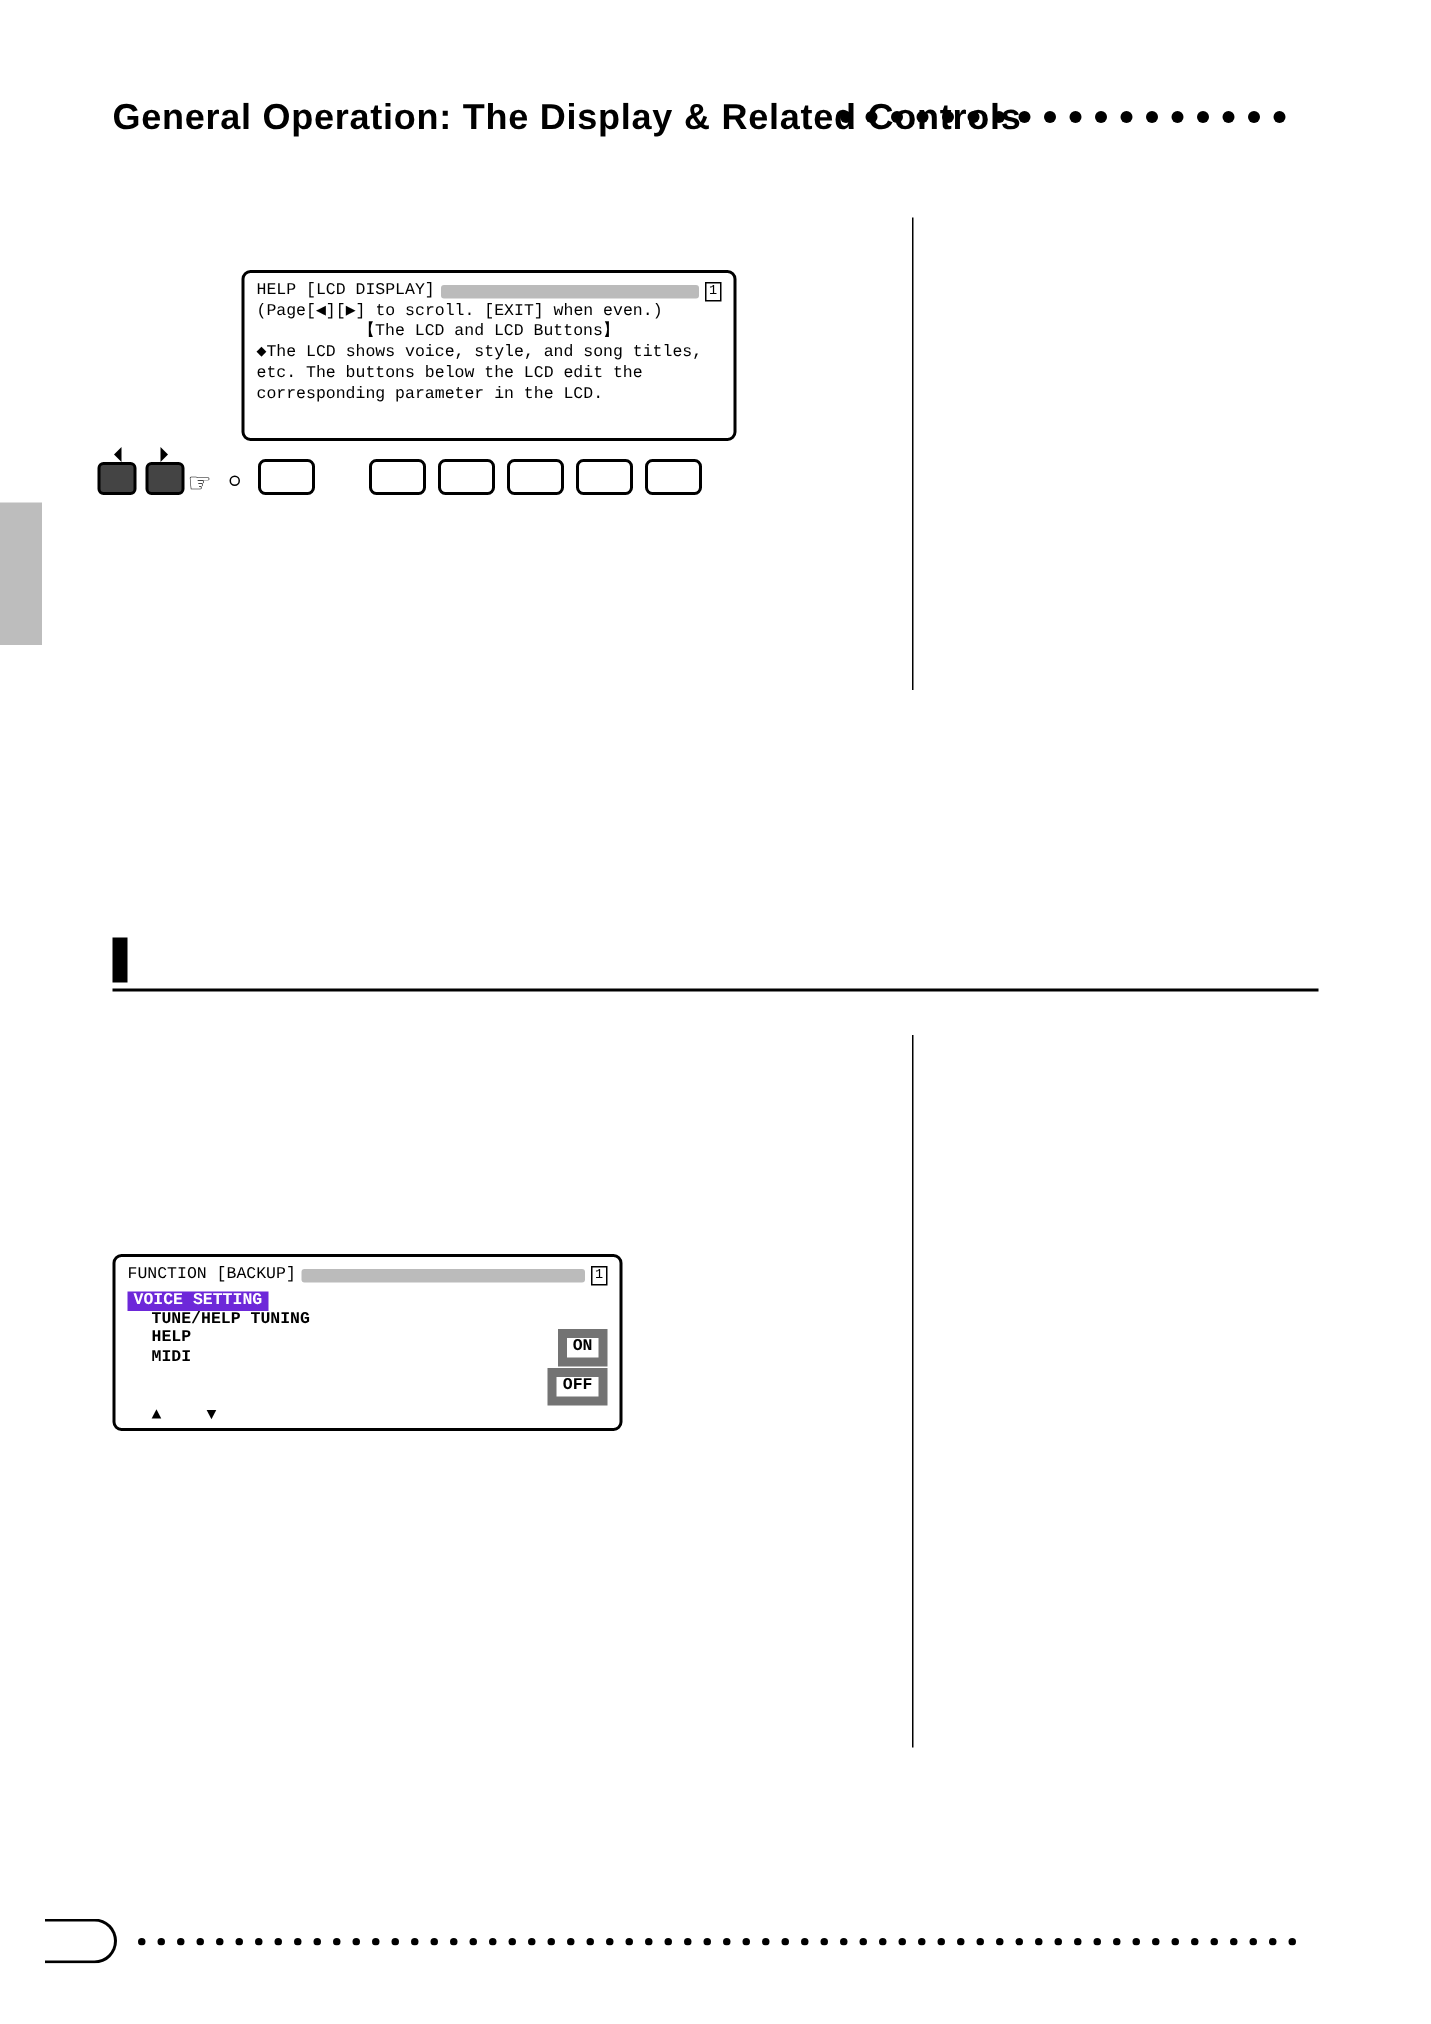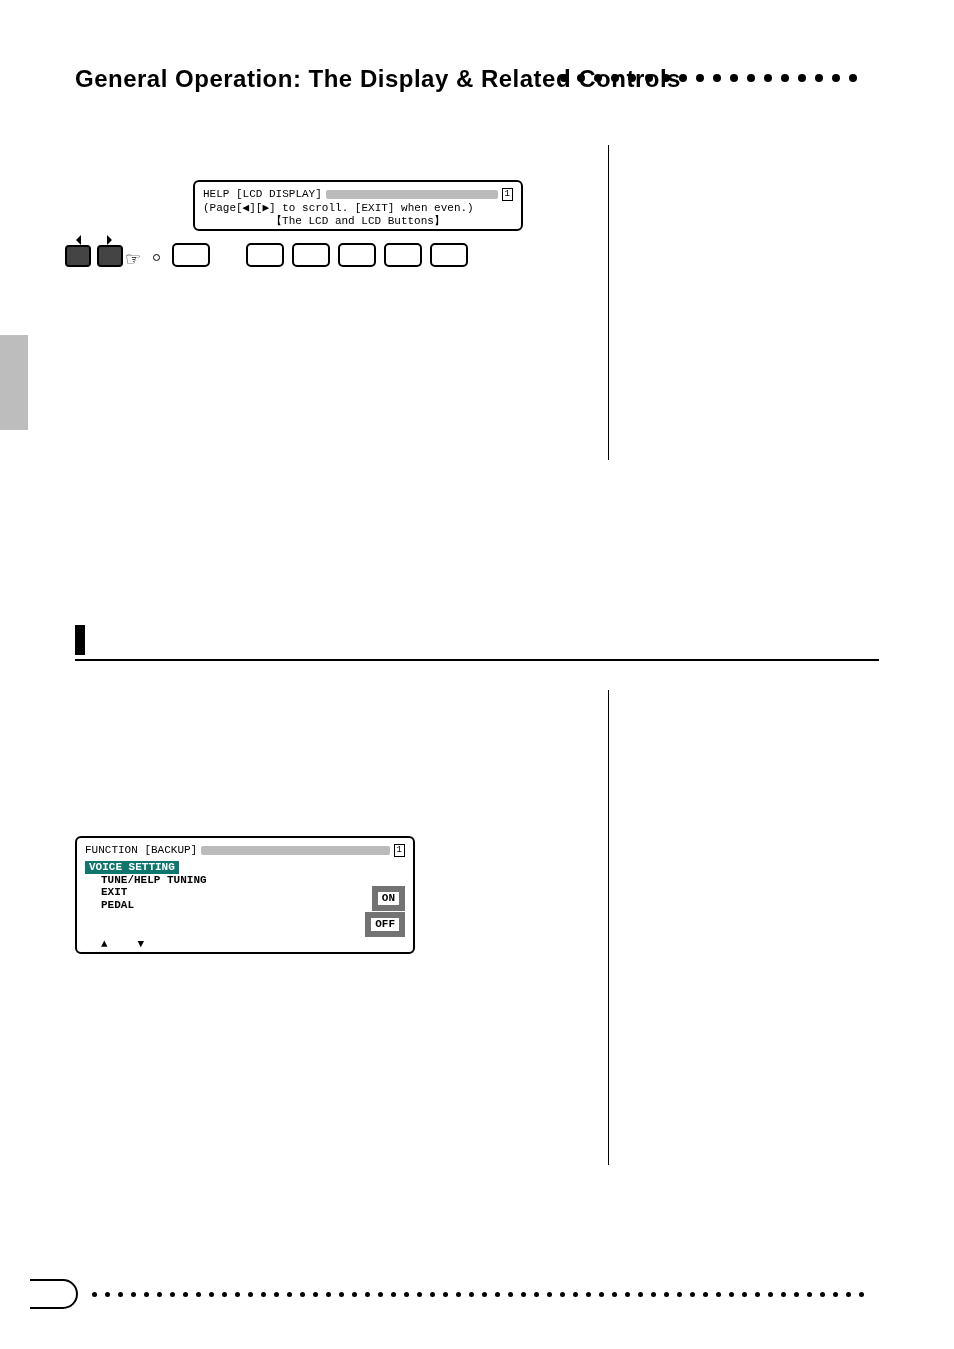--- a/index.html
+++ b/index.html
@@ -65,22 +65,22 @@
     border-left: 1px solid #000;
     min-height: 315px;
     padding-left: 20px;
     font-size: 10px;
     line-height: 1.35;
   }
   .lcd-screen {
     border: 2px solid #000;
     border-radius: 6px;
     width: 330px;
-    margin-left: 118px;
-    padding: 6px 8px 0 8px;
+    margin-left: 86px;
+    padding: 6px 8px 22px 8px;
     font-family: "Courier New", monospace;
     font-size: 11px;
     line-height: 1.25;
     box-sizing: border-box;
   }
   .lcd-titlebar {
     display: flex;
     align-items: center;
     gap: 4px;
   }
@@ -199,21 +199,21 @@
     border-radius: 6px;
     width: 340px;
     margin-top: 18px;
     padding: 6px 8px 2px 8px;
     font-family: "Courier New", monospace;
     font-size: 11px;
     line-height: 1.15;
     box-sizing: border-box;
   }
   .lcd-func .inv {
-    background: #0f766e;
+    background: #6d28d9;
     color: #fff;
     padding: 0 4px;
     display: inline-block;
     font-weight: bold;
   }
   .lcd-func .box {
     border: 6px solid #737373;
     padding: 0 4px;
     display: inline-block;
     float: right;
@@ -297,20 +297,21 @@
       <div class="ghost" style="font-size:12px; line-height:1.45; padding-right:20px;">Use the display page [◀] and [▶] buttons to scroll through the help file, then press the [EXIT] button when you want to return to the previous display mode.</div>
 
       <div class="lcd-screen">
         <div class="lcd-titlebar">
           <span>HELP [LCD DISPLAY]</span>
           <span class="bar"></span>
           <span class="pgno">1</span>
         </div>
         <div>(Page[◀][▶] to scroll. [EXIT] when even.)</div>
         <div style="text-align:center;">【The LCD and LCD Buttons】</div>
+        <div>◆The LCD shows voice, style, and song titles, etc. The buttons below the LCD edit the corresponding parameter in the LCD.</div>
       </div>
 
       <div class="button-row">
         <div class="arrow-caps">
           <div class="dark-btn"></div>
           <div class="dark-btn"></div>
         </div>
         <span class="hand">☞</span>
         <div class="small-circle"></div>
         <div class="white-btn"></div>
@@ -346,25 +347,25 @@
       <div class="lcd-func">
         <div class="lcd-titlebar">
           <span>FUNCTION [BACKUP]</span>
           <span class="bar"></span>
           <span class="pgno">1</span>
         </div>
         <div style="height:4px;"></div>
         <div><span class="inv">VOICE SETTING</span></div>
         <div class="item">TUNE/HELP TUNING</div>
         <div>
-          <span class="item">EXIT</span>
+          <span class="item">HELP</span>
           <span class="box">ON</span>
         </div>
         <div>
-          <span class="item">PEDAL</span>
+          <span class="item">MIDI</span>
           <span class="box">OFF</span>
         </div>
         <div class="arrows"><span>▲</span><span>▼</span></div>
       </div>
     </div>
 
     <div class="col-right-mid">
       <div class="ghost">When you turn on the Backup function (page 152), the following data will be maintained in memory even when the power switch is turned off.</div>
       <div class="backup-list-title ghost">Backup during power off:</div>
       <ul class="backup-list ghost">

